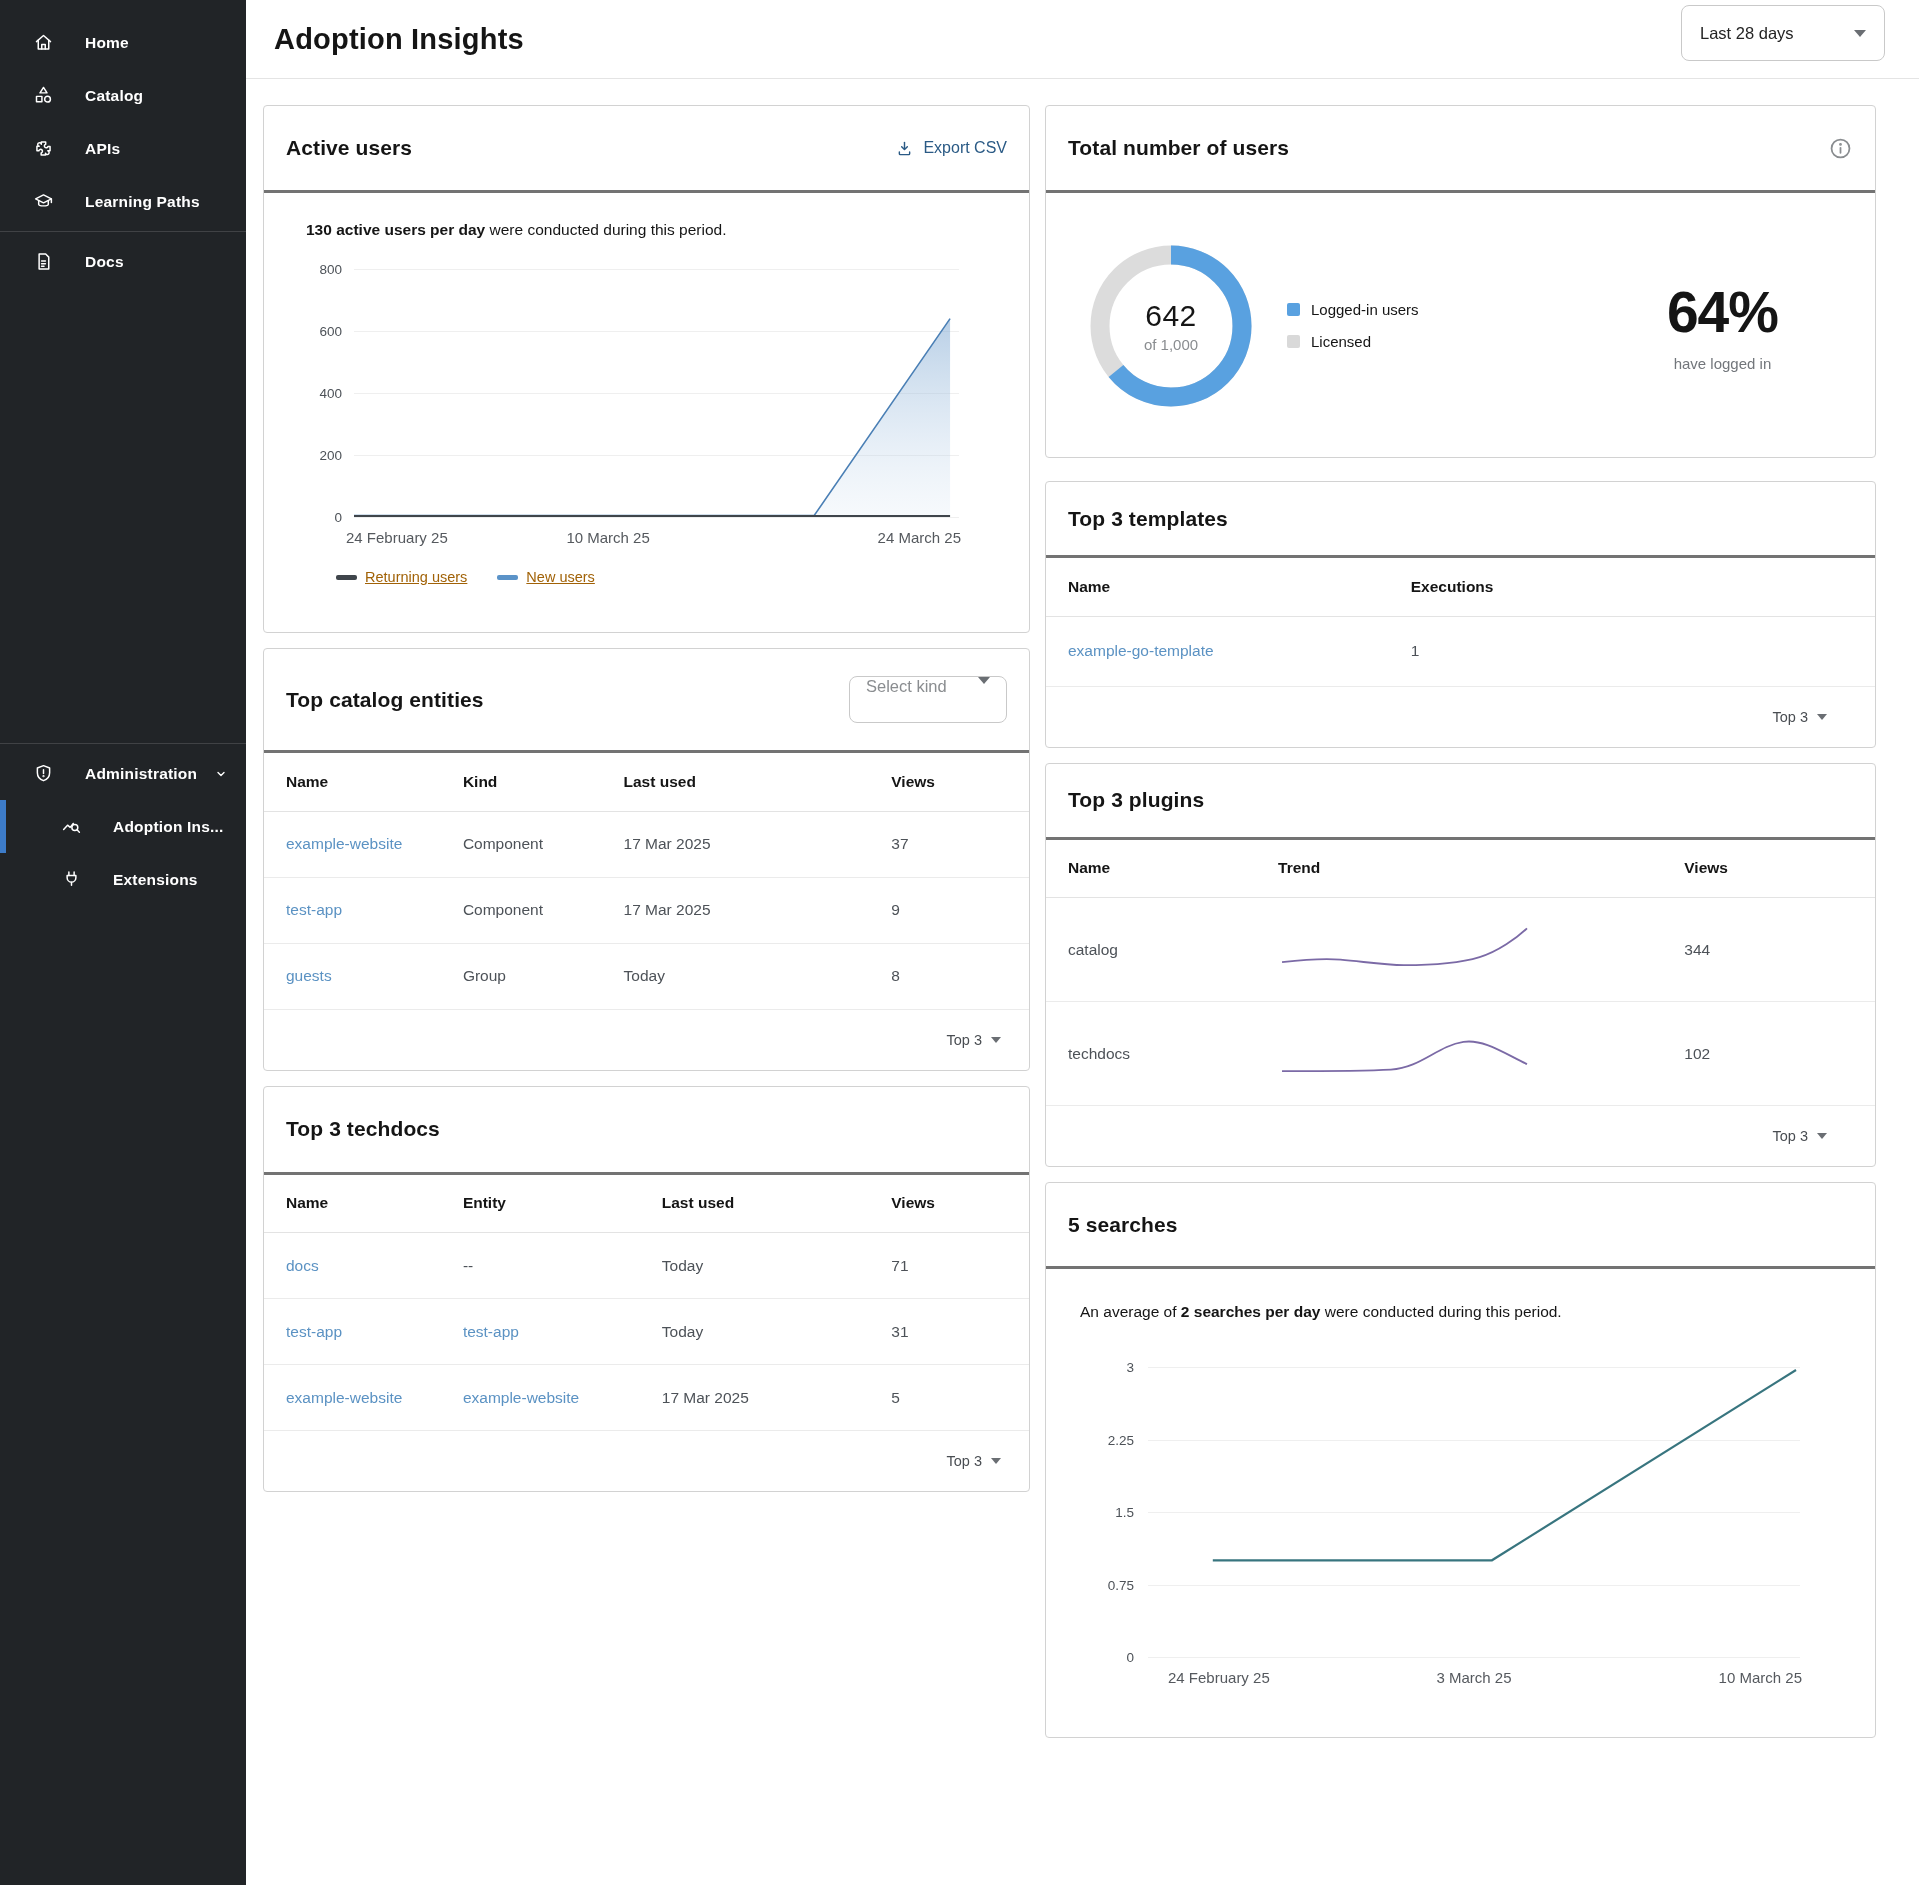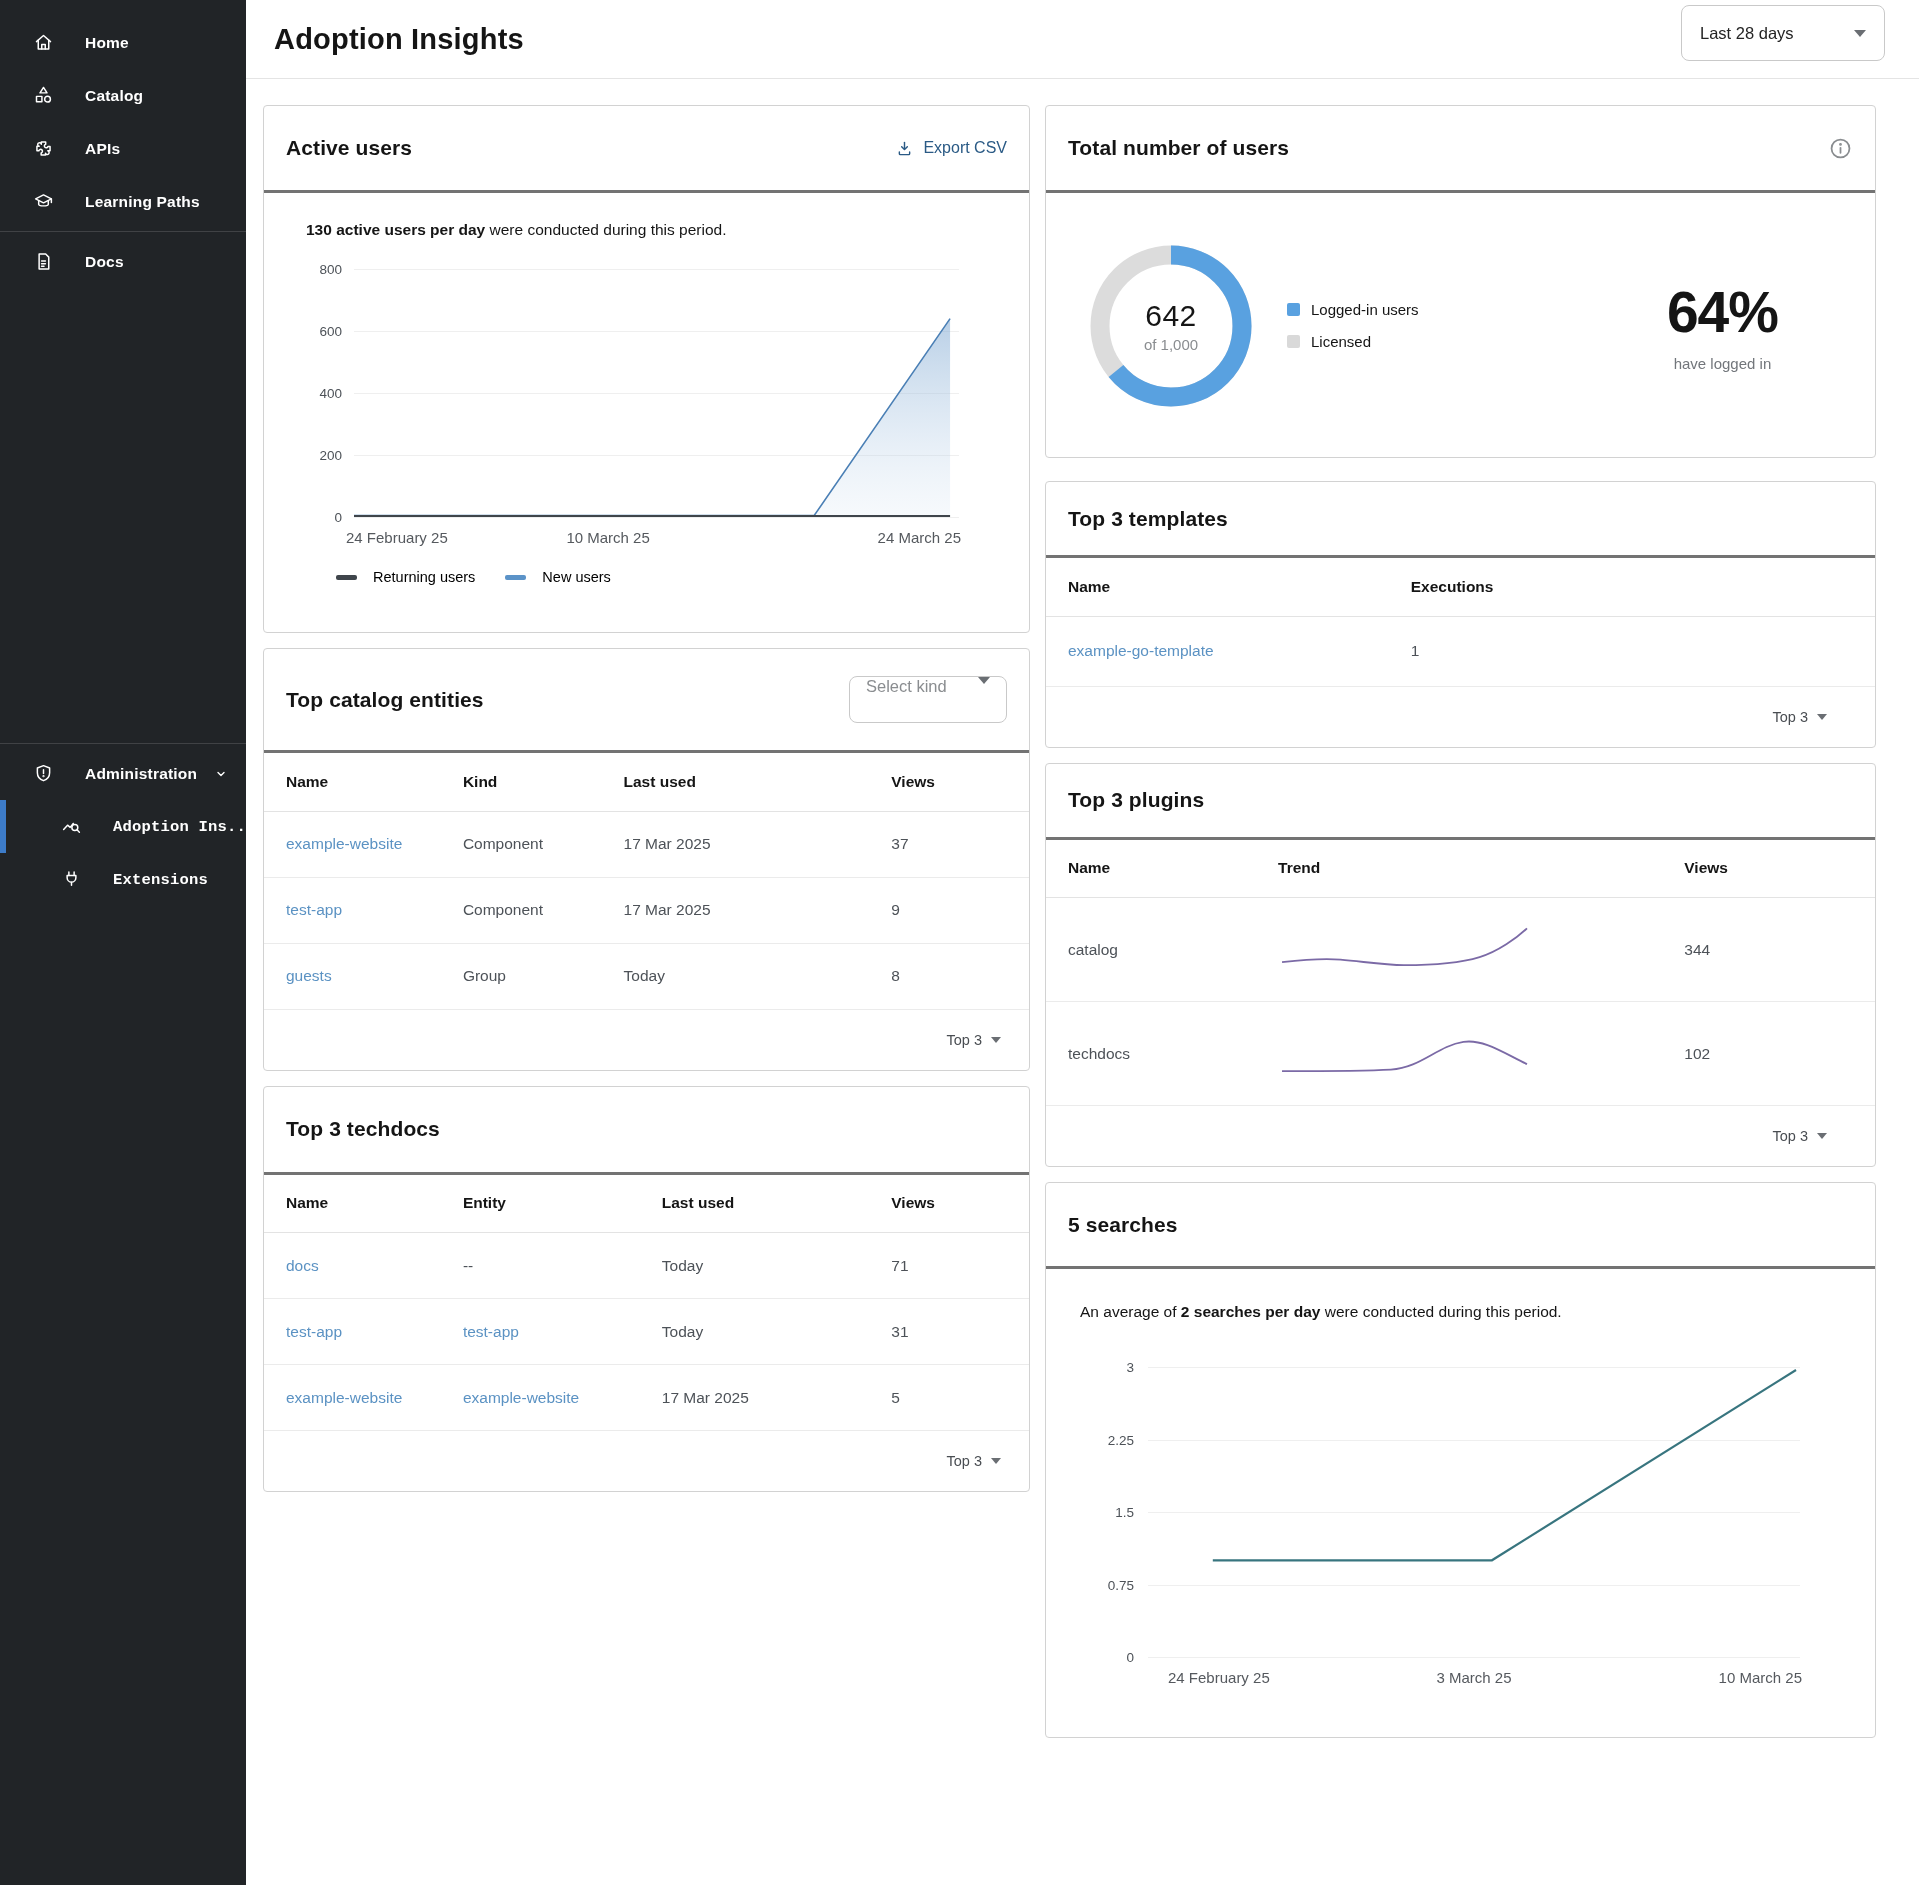--- a/index.html
+++ b/index.html
@@ -13,21 +13,21 @@
 
   
   .sidebar { width:246px; min-width:246px; background:#212427; height:100%; }
   .nav-top { padding-top:16px; }
   .nav-item { display:flex; align-items:center; height:53px; padding:0 16px 0 32px; cursor:pointer; position:relative; }
   .nav-icon { width:22px; height:22px; margin-right:11px; display:flex; align-items:center; justify-content:center; color:#fff; flex:none; }
   .nav-icon svg { width:21px; height:21px; }
   .nav-label { font-size:15.5px; font-weight:600; color:#fff; letter-spacing:.2px; white-space:nowrap;margin-left:20px; }
   .nav-divider { height:1px; background:rgba(255,255,255,.14); margin:3px 0; }
   .nav-spacer { height:452px; }
-  .nav-item.sub { padding-left:60px;font-family:Liberation Mono, monospace; }
+  .nav-item.sub { padding-left:60px; }
   .nav-item.active::before { content:""; position:absolute; left:0; top:0; bottom:0; width:6px; background:#3d7cc9; }
   .admin-chevron { margin-left:auto; color:#fff; display:flex; }
   .admin-chevron svg { width:18px; height:18px; }
 
   
   main { flex:1; min-width:0; }
   .topbar { height:79px; display:flex; align-items:center; border-bottom:1px solid #e4e4e4; position:relative; }
   .topbar h1 { font-size:29px; font-weight:700; margin:0 0 0 28px; letter-spacing:.2px; }
   .date-select { position:absolute; right:34px; top:5px; width:204px; height:56px; border:1px solid #c9c9c9;
     border-radius:8px; background:#fff; display:flex; align-items:center; justify-content:space-between;
@@ -59,21 +59,21 @@
   .ylabels { position:absolute; left:0; top:0; width:48px; height:248px; }
   .ylabels span { position:absolute; right:0; transform:translateY(-50%); font-size:13.5px; color:#4d5258; }
   .plot { position:relative; margin-left:60px; height:248px; }
   .gridline { position:absolute; left:0; right:0; height:1px; background:#efefef; }
   .plot svg { position:absolute; inset:0; width:100%; height:100%; }
   .xlabels { position:relative; margin-left:60px; height:30px; margin-top:12px; font-size:15px; color:#55595e; }
   .xlabels .xl-left { position:absolute; left:-8px; }
   .xlabels .xl-mid { position:absolute; left:42%; transform:translateX(-50%); }
   .xlabels .xl-right { position:absolute; right:-2px; }
   .legend { display:flex; gap:30px; margin:10px 0 0 42px; align-items:center; }
-  .legend-item { display:flex; align-items:center; gap:16px; font-size:14.5px; color:#000000; }
+  .legend-item { display:flex; align-items:center; gap:8px; font-size:14.5px; color:#a16207;text-decoration:underline; }
   .swatch { width:21px; height:5px; border-radius:2px; }
   .sw-returning { background:#3f454b; }
   .sw-new { background:#5b93c8; }
 
   
   .s-ylabels { height:290px; }
   .s-plot { height:290px; margin-left:72px; margin-right:45px; }
   .s-xlabels { margin-left:72px; margin-right:45px; }
   .s-xlabels .xl-left { left:20px; }
   .s-xlabels .xl-mid { left:50%; }

